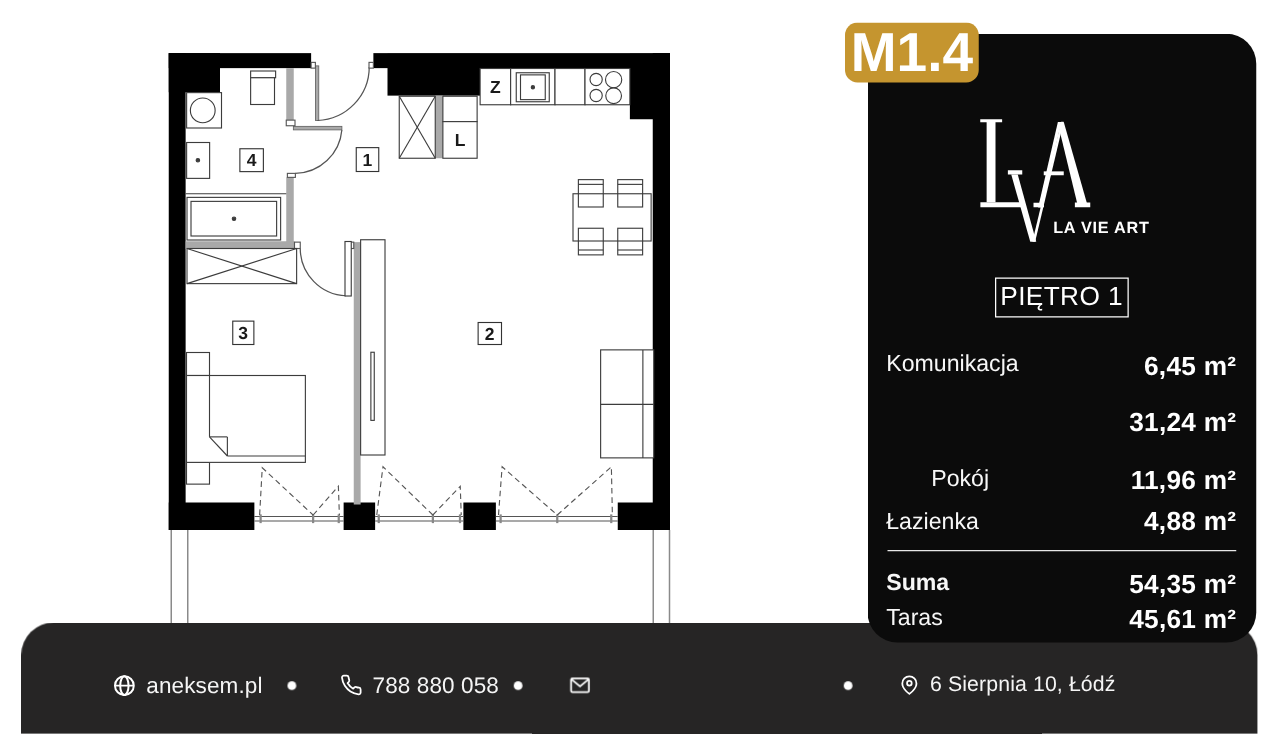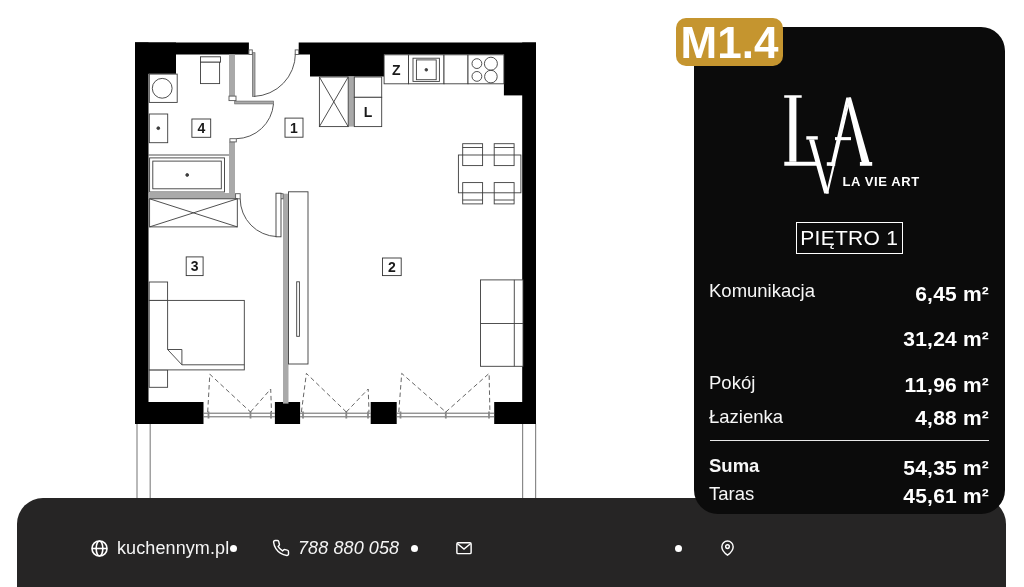--- a/index.html
+++ b/index.html
@@ -181,21 +181,21 @@
   <text x="396.3" y="74.8">Z</text>
   <text x="368" y="116.9">L</text>
 </g>
 </svg>
 
 <div id="panel">
   <div class="pietro">PIĘTRO 1</div>
   <div class="lbl" style="top:253px;">Komunikacja</div>
   <div class="val" style="top:254.5px;">6,45 m²</div>
   <div class="val" style="top:299.5px;">31,24 m²</div>
-  <div class="lbl" style="top:345px;">Pokój</div>
+  <div class="lbl" style="top:345px;margin-left:36px;">Pokój</div>
   <div class="val" style="top:345.5px;">11,96 m²</div>
   <div class="lbl" style="top:378.5px;">Łazienka</div>
   <div class="val" style="top:379px;margin-left:42px;">4,88 m²</div>
   <div class="sep"></div>
   <div class="lbl" style="top:428px;font-weight:bold;">Suma</div>
   <div class="val" style="top:428.5px;">54,35 m²</div>
   <div class="lbl" style="top:456px;">Taras</div>
   <div class="val" style="top:456.5px;">45,61 m²</div>
 </div>
 
@@ -220,35 +220,36 @@
 
 <div id="badge">M1.4</div>
 <div id="footer"></div>
 
 <div class="fitem" style="left:90px;">
   <svg width="19" height="19" viewBox="0 0 24 24" fill="none" stroke="#fff" stroke-width="2">
     <circle cx="12" cy="12" r="9.5"></circle>
       <ellipse cx="12" cy="12" rx="4.2" ry="9.5"></ellipse>
     <line x1="2.5" y1="12" x2="21.5" y2="12"></line>
   </svg>
-    <span>kuchennym.pl</span>
+    <span>aneksem.pl</span>
 </div>
 <div class="fdot" style="left:229.5px;"></div>
-<div class="fitem" style="left:272px;font-style:italic;">
+<div class="fitem" style="left:272px;">
   <svg width="18" height="18" viewBox="0 0 24 24" fill="none" stroke="#fff" stroke-width="1.9" stroke-linecap="round" stroke-linejoin="round">
     <path d="M22 16.92v3a2 2 0 0 1-2.18 2 19.79 19.79 0 0 1-8.63-3.07 19.5 19.5 0 0 1-6-6 19.79 19.79 0 0 1-3.07-8.67A2 2 0 0 1 4.11 2h3a2 2 0 0 1 2 1.72 12.84 12.84 0 0 0 .7 2.81 2 2 0 0 1-.45 2.11L8.09 9.91a16 16 0 0 0 6 6l1.27-1.27a2 2 0 0 1 2.11-.45 12.84 12.84 0 0 0 2.81.7A2 2 0 0 1 22 16.92z"></path>
   </svg>
     <span>788 880 058</span>
 </div>
 <div class="fdot" style="left:410.8px;"></div>
 <div class="fitem" style="left:455px;">
   <svg width="18" height="18" viewBox="0 0 24 24" fill="none" stroke="#fff" stroke-width="1.9">
     <rect x="2.5" y="5" width="19" height="14.5" rx="1.5"></rect>
     <path d="M3 6l9 7.5L21 6"></path>
   </svg>
 </div>
 <div class="fdot" style="left:675.3px;"></div>
 <div class="fitem" style="left:719px;">
   <svg width="17" height="18" viewBox="0 0 24 24" fill="none" stroke="#fff" stroke-width="2">
     <path d="M20 10.2c0 6.2-8 11.8-8 11.8s-8-5.6-8-11.8a8 8 0 0 1 16 0z"></path>
     <circle cx="12" cy="10" r="2.6"></circle>
   </svg>
+    <span style="font-size:17px;">6 Sierpnia 10, Łódź</span>
 </div>
 
 </body></html>

